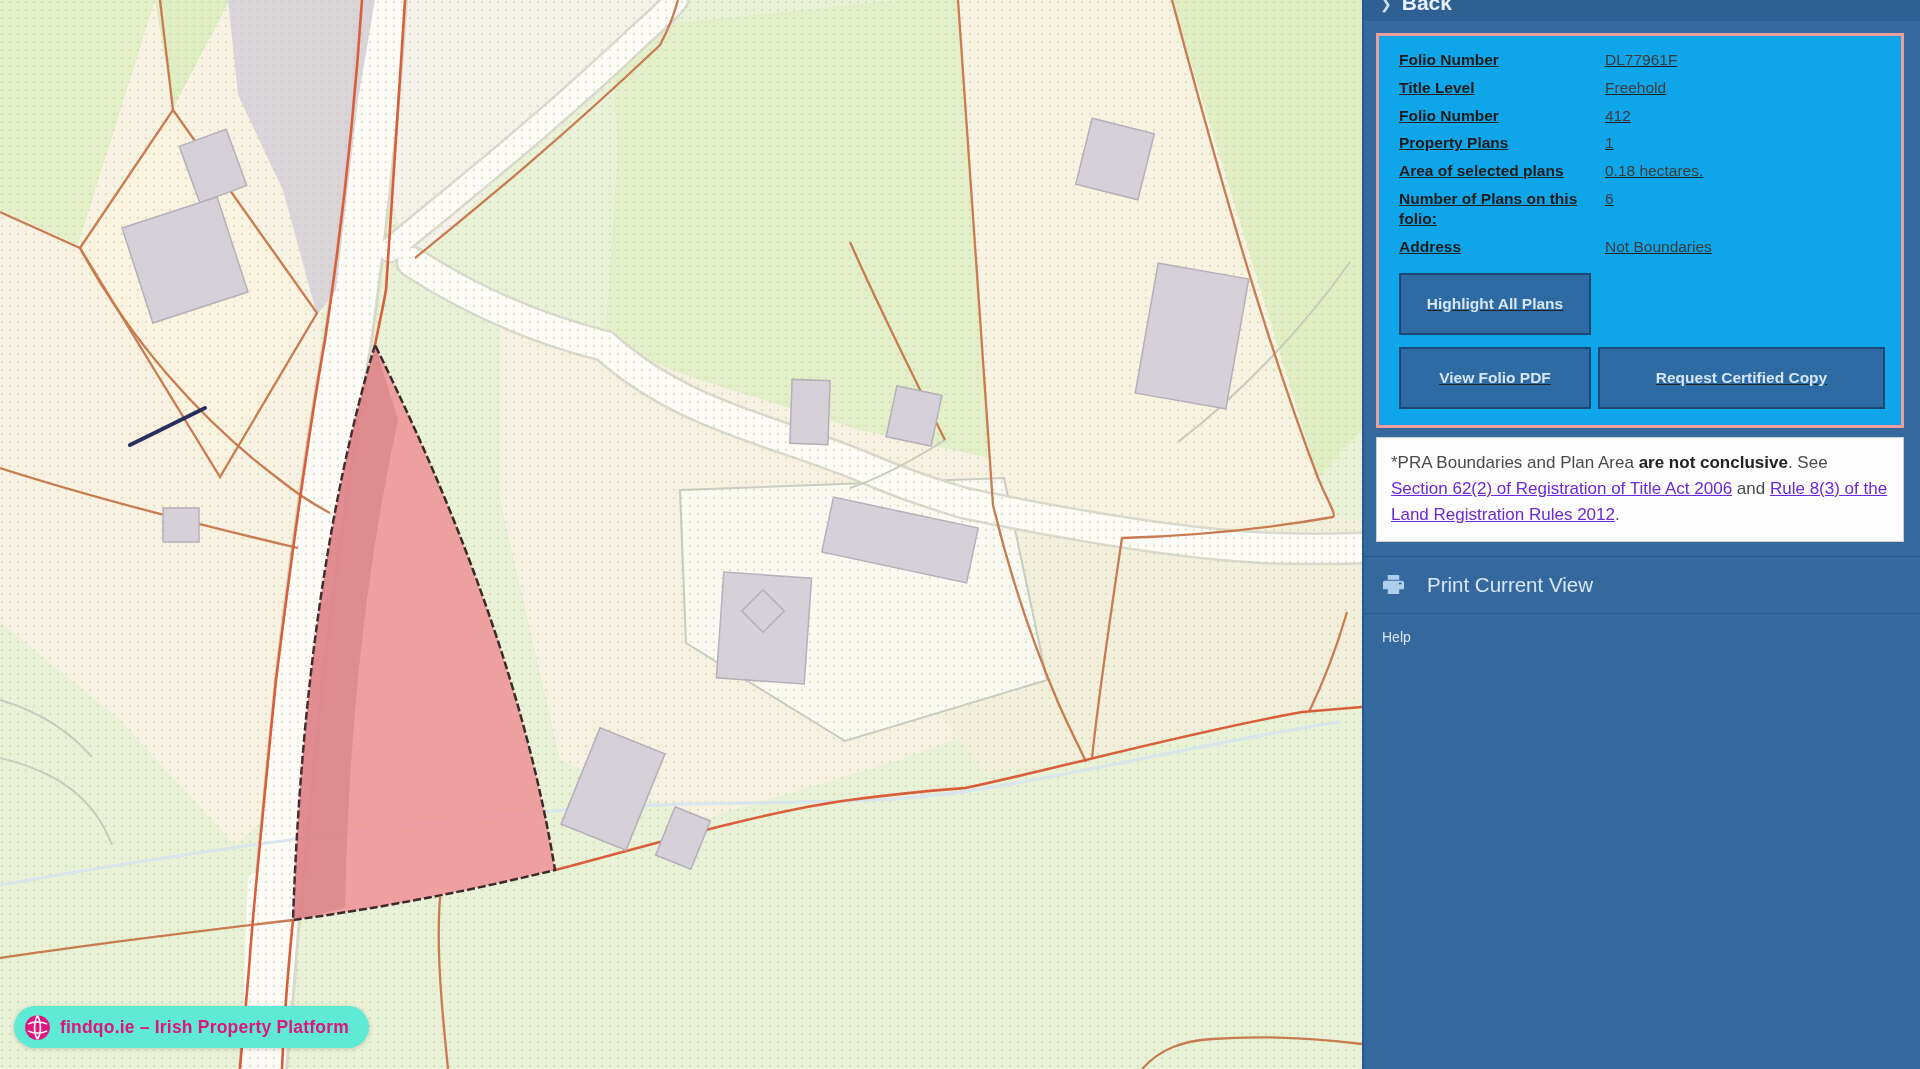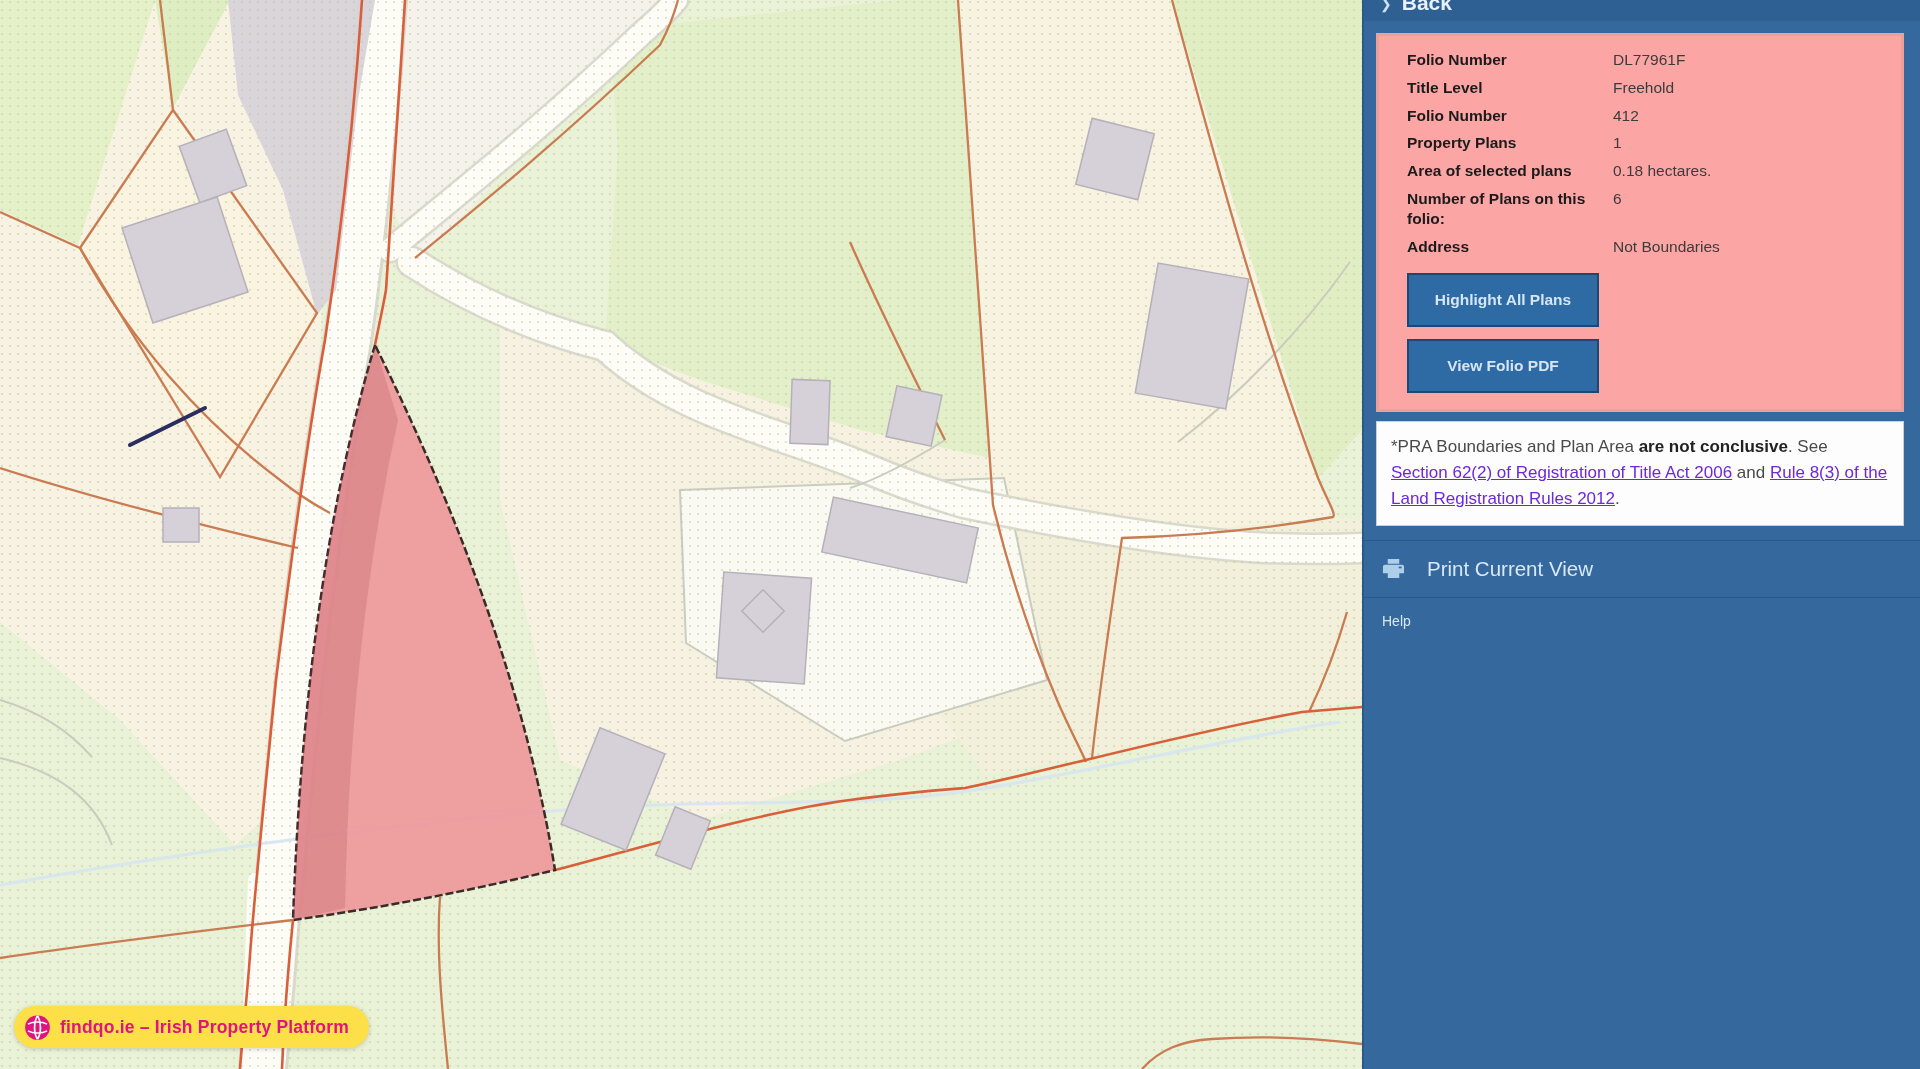--- a/index.html
+++ b/index.html
@@ -2,43 +2,43 @@
 <html><head>
 <meta charset="utf-8">
 <style>
   html,body{margin:0;padding:0;width:1920px;height:1069px;overflow:hidden;
     font-family:"Liberation Sans",sans-serif;background:#35699d;}
   .stage{position:relative;width:1920px;height:1069px;display:flex;}
 
   
   .map{position:relative;width:1362px;height:1069px;background:#e9f1d6;overflow:hidden;flex:0 0 auto;}
   .map svg{display:block;}
-  .watermark{position:absolute;left:14px;bottom:21px;height:42px;background:#fde047;
+  .watermark{position:absolute;left:14px;bottom:21px;height:42px;background:#5eead4;
     border-radius:22px;display:flex;align-items:center;gap:9px;padding:0 20px 0 10px;
     box-shadow:0 1px 5px rgba(0,0,0,.18);}
   .watermark .wm-text{color:#e0147f;font-size:17.5px;font-weight:700;letter-spacing:.2px;white-space:nowrap;}
 
   
   .sidebar{position:relative;width:558px;height:1069px;background:#35699d;flex:0 0 auto;
     border-left:2px solid #28598c;box-sizing:border-box;color:#e8f1fb;}
   .back-row{height:21px;overflow:hidden;background:#2e6093;display:flex;align-items:flex-start;
     padding-left:16px;cursor:pointer;}
   .back-row .chev{font-size:14px;margin:-4px 10px 0 0;color:#cfe0f2;}
   .back-row .back-label{font-size:21px;font-weight:700;margin-top:-9px;color:#e8f1fb;}
 
-  .folio-panel{margin:12px 16px 0 12px;background:#fca5a5;border:3px solid #ef9e9e;
-    padding:14px 16px 16px 28px;box-sizing:border-box;color:#222;}
+  .folio-panel{margin:12px 16px 0 12px;background:#0ea5e9;border:3px solid #ef9e9e;
+    padding:14px 16px 16px 20px;box-sizing:border-box;color:#222;text-decoration:underline;}
   .folio-grid{display:grid;grid-template-columns:200px 1fr;row-gap:8px;column-gap:6px;
     font-size:15.5px;line-height:1.28;}
   .folio-grid .lbl{font-weight:700;color:#1b1b1b;}
   .folio-grid .val{color:#3c3c3c;}
 
   .btn{display:block;background:#2e6aa3;border:2px solid #1c4875;color:#d5e6f7;
     font-family:"Liberation Sans",sans-serif;font-size:15.5px;font-weight:700;
-    height:54px;cursor:pointer;}
+    height:62px;cursor:pointer;}
   .btn-one{width:192px;margin-top:16px;}
   .btn-row{display:flex;justify-content:space-between;margin-top:12px;}
   .btn-pdf{width:192px;}
   .btn-copy{width:287px;}
 
   .disclaimer{margin:9px 16px 14px 12px;background:#fdfdfd;border:1px solid #cfcfcf;
     padding:12px 14px;font-size:17px;line-height:1.55;color:#4a4a4a;}
   .disclaimer b{color:#222;}
   .disclaimer a{color:#6d28d9;text-decoration:underline;cursor:pointer;}
 
@@ -174,20 +174,21 @@
         <span class="val">0.18 hectares.</span>
         <span class="lbl">Number of Plans on this folio:</span>
         <span class="val">6</span>
         <span class="lbl">Address</span>
         <span class="val">Not Boundaries</span>
       </div>
 
       <button class="btn btn-one">Highlight All Plans</button>
       <div class="btn-row">
         <button class="btn btn-pdf">View Folio PDF</button>
+        <button class="btn btn-copy">Request Certified Copy</button>
       </div>
     </div>
 
     <div class="disclaimer"><span>*PRA Boundaries and Plan Area </span><b>are not conclusive</b><span>. See </span><a>Section 62(2) of Registration of Title Act 2006</a><span> and </span><a>Rule 8(3) of the Land Registration Rules 2012</a><span>.</span></div>
 
     <div class="print-row">
       <svg width="23" height="23" viewBox="0 0 24 24">
         <path fill="#aecfe9" d="M6 2h12v5H6zM3 8h18c1.1 0 2 .9 2 2v7h-5v5H6v-5H1v-7c0-1.1.9-2 2-2zm5 8h8v4H8z"></path>
         <rect x="17.5" y="10" width="3" height="1.8" fill="#35699d"></rect>
       </svg>

